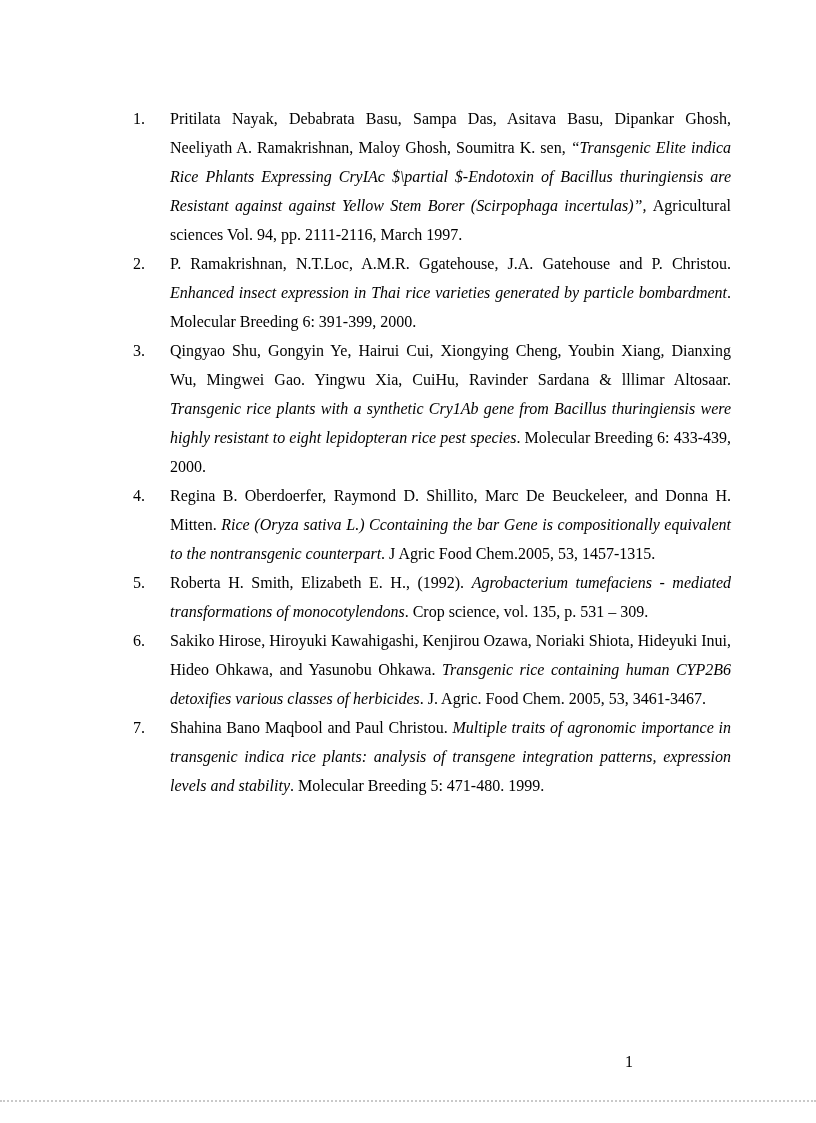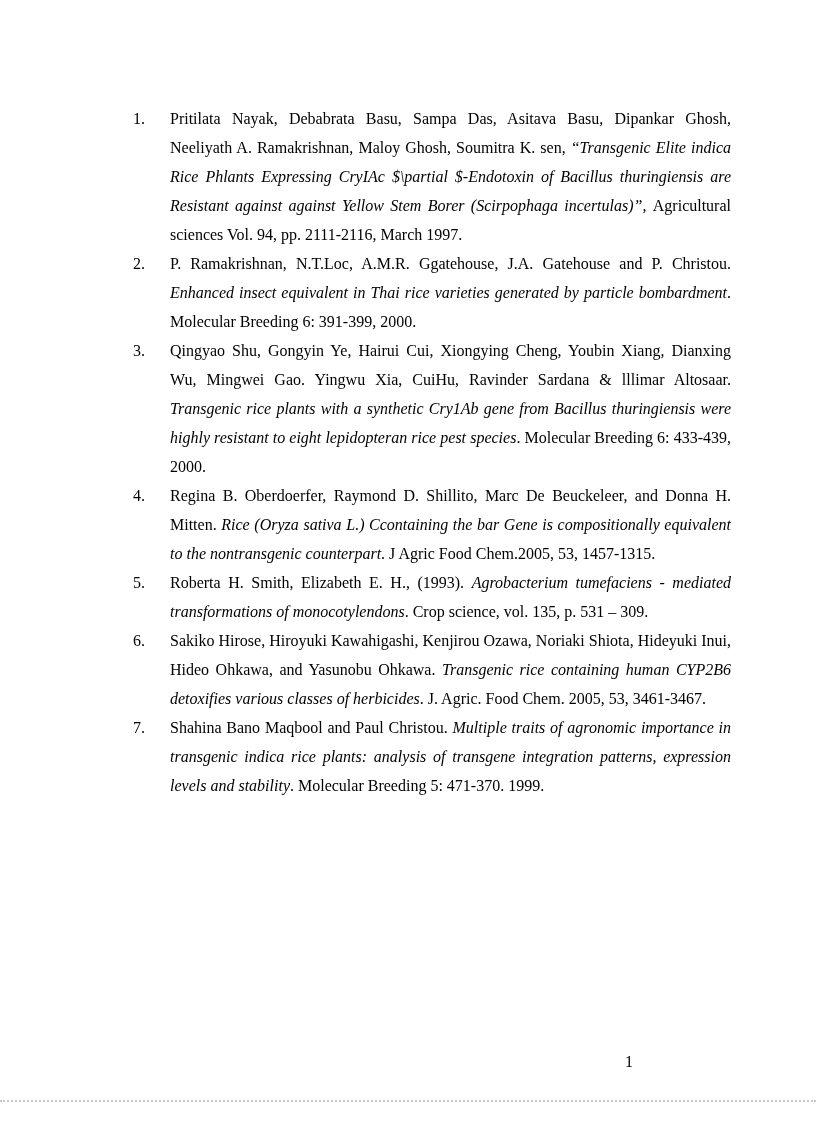--- a/index.html
+++ b/index.html
@@ -64,46 +64,46 @@
 
   <div class="references">
 
     <div class="ref-item">
       <span class="ref-num">1.</span>
       <span class="ref-text"><span class="seg-roman">Pritilata Nayak, Debabrata Basu, Sampa Das, Asitava Basu, Dipankar Ghosh, Neeliyath A. Ramakrishnan, Maloy Ghosh, Soumitra K. sen, </span><span class="seg-italic">“Transgenic Elite indica Rice Phlants Expressing CryIAc $\partial $-Endotoxin of Bacillus thuringiensis are Resistant against against Yellow Stem Borer (Scirpophaga incertulas)”, </span><span class="seg-roman">Agricultural sciences Vol. 94, pp. 2111-2116, March 1997.</span></span>
     </div>
 
     <div class="ref-item">
       <span class="ref-num">2.</span>
-      <span class="ref-text"><span class="seg-roman">P. Ramakrishnan, N.T.Loc, A.M.R. Ggatehouse, J.A. Gatehouse and P. Christou. </span><span class="seg-italic">Enhanced insect equivalent in Thai rice varieties generated by particle bombardment</span><span class="seg-roman">. Molecular Breeding 6: 391-399, 2000.</span></span>
+      <span class="ref-text"><span class="seg-roman">P. Ramakrishnan, N.T.Loc, A.M.R. Ggatehouse, J.A. Gatehouse and P. Christou. </span><span class="seg-italic">Enhanced insect expression in Thai rice varieties generated by particle bombardment</span><span class="seg-roman">. Molecular Breeding 6: 391-399, 2000.</span></span>
     </div>
 
     <div class="ref-item">
       <span class="ref-num">3.</span>
       <span class="ref-text"><span class="seg-roman">Qingyao Shu, Gongyin Ye, Hairui Cui, Xiongying Cheng, Youbin Xiang, Dianxing Wu, Mingwei Gao. Yingwu Xia, CuiHu, Ravinder Sardana &amp; lllimar Altosaar. </span><span class="seg-italic">Transgenic rice plants with a synthetic Cry1Ab gene from Bacillus thuringiensis were highly resistant to eight lepidopteran rice pest species</span><span class="seg-roman">. Molecular Breeding 6: 433-439, 2000.</span></span>
     </div>
 
     <div class="ref-item">
       <span class="ref-num">4.</span>
       <span class="ref-text"><span class="seg-roman">Regina B. Oberdoerfer, Raymond D. Shillito, Marc De Beuckeleer, and Donna H. Mitten. </span><span class="seg-italic">Rice (Oryza sativa L.) Ccontaining the bar Gene is compositionally equivalent to the nontransgenic counterpart</span><span class="seg-roman">. J Agric Food Chem.2005, 53, 1457-1315.</span></span>
     </div>
 
     <div class="ref-item">
       <span class="ref-num">5.</span>
-      <span class="ref-text"><span class="seg-roman">Roberta H. Smith, Elizabeth E. H., (1993). </span><span class="seg-italic">Agrobacterium tumefaciens - mediated transformations of monocotylendons</span><span class="seg-roman">. Crop science, vol. 135, p. 531 – 309.</span></span>
+      <span class="ref-text"><span class="seg-roman">Roberta H. Smith, Elizabeth E. H., (1992). </span><span class="seg-italic">Agrobacterium tumefaciens - mediated transformations of monocotylendons</span><span class="seg-roman">. Crop science, vol. 135, p. 531 – 309.</span></span>
     </div>
 
     <div class="ref-item">
       <span class="ref-num">6.</span>
       <span class="ref-text"><span class="seg-roman">Sakiko Hirose, Hiroyuki Kawahigashi, Kenjirou Ozawa, Noriaki Shiota, Hideyuki Inui, Hideo Ohkawa, and Yasunobu Ohkawa. </span><span class="seg-italic">Transgenic rice containing human CYP2B6 detoxifies various classes of herbicides</span><span class="seg-roman">. J. Agric. Food Chem. 2005, 53, 3461-3467.</span></span>
     </div>
 
     <div class="ref-item">
       <span class="ref-num">7.</span>
-      <span class="ref-text"><span class="seg-roman">Shahina Bano Maqbool and Paul Christou. </span><span class="seg-italic">Multiple traits of agronomic importance in transgenic indica rice plants: analysis of transgene integration patterns, expression levels and stability</span><span class="seg-roman">. Molecular Breeding 5: 471-370. 1999.</span></span>
+      <span class="ref-text"><span class="seg-roman">Shahina Bano Maqbool and Paul Christou. </span><span class="seg-italic">Multiple traits of agronomic importance in transgenic indica rice plants: analysis of transgene integration patterns, expression levels and stability</span><span class="seg-roman">. Molecular Breeding 5: 471-480. 1999.</span></span>
     </div>
 
   </div>
 
   <div class="page-number">1</div>
 
   <div class="page-edge"></div>
 
 </div>
 

